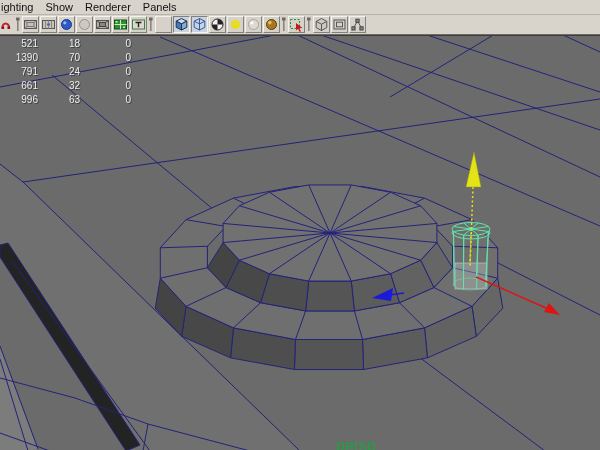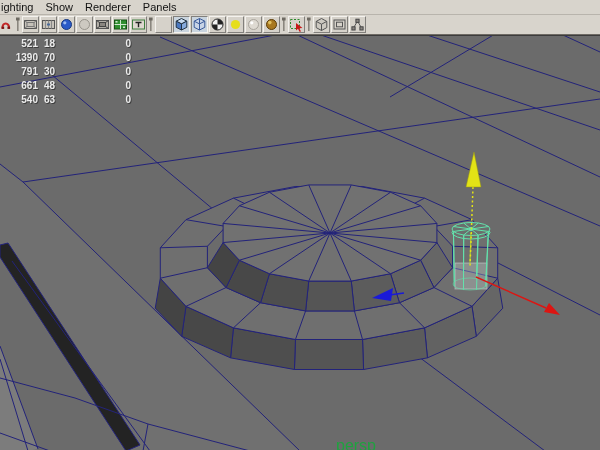--- a/index.html
+++ b/index.html
@@ -21,24 +21,24 @@
         display:flex;align-items:center;justify-content:center;}
   .tbtn.pressed{background:#c9d4de;border-color:#82807c #f4f2ee #f4f2ee #82807c;}
   .ticon{width:14px;height:15px;margin:0 1px;display:flex;align-items:center;}
   .ticon.cut{width:13px;overflow:hidden;margin-left:0;}
   .tsep{width:7px;height:15px;display:flex;align-items:center;justify-content:center;}
   
   .viewport{position:absolute;top:35px;left:0;width:600px;height:415px;
             background:#6b6b6b;border-top:1px solid #3c3c3c;}
   .viewport svg{position:absolute;top:0;left:0;}
   .hud{position:absolute;top:1px;left:0;width:160px;color:#ececec;
-       font-size:10px;font-weight:bold;text-shadow:1px 1px 0 #3e3e3e;}
+       font-size:10px;font-weight:normal;text-shadow:1px 1px 0 #3e3e3e;}
   .hud-row{display:flex;height:14px;line-height:14px;}
   .hud-c1{width:38px;text-align:right;}
-  .hud-c2{width:36px;margin-left:6px;text-align:left;}
+  .hud-c2{width:36px;margin-left:6px;text-align:right;}
   .hud-c3{width:36px;margin-left:15px;text-align:right;}
   .cam-label{position:absolute;top:401px;left:326px;width:60px;text-align:center;
              color:#1fa23f;font-size:16px;font-weight:normal;}
 </style>
 </head>
 <body>
 
 <div class="app">
   <div class="menubar">
       <span class="mitem">ighting</span>
@@ -319,29 +319,29 @@
           <span class="hud-c2">18</span>
           <span class="hud-c3">0</span>
         </div>
         <div class="hud-row">
           <span class="hud-c1">1390</span>
           <span class="hud-c2">70</span>
           <span class="hud-c3">0</span>
         </div>
         <div class="hud-row">
           <span class="hud-c1">791</span>
-          <span class="hud-c2">30</span>
+          <span class="hud-c2">24</span>
           <span class="hud-c3">0</span>
         </div>
         <div class="hud-row">
           <span class="hud-c1">661</span>
-          <span class="hud-c2">48</span>
-          <span class="hud-c3">0</span>
-        </div>
-        <div class="hud-row">
-          <span class="hud-c1">540</span>
+          <span class="hud-c2">32</span>
+          <span class="hud-c3">0</span>
+        </div>
+        <div class="hud-row">
+          <span class="hud-c1">996</span>
           <span class="hud-c2">63</span>
           <span class="hud-c3">0</span>
         </div>
       </div>
     <div class="cam-label">persp</div>
   </div>
 </div>
 
 </body></html>

